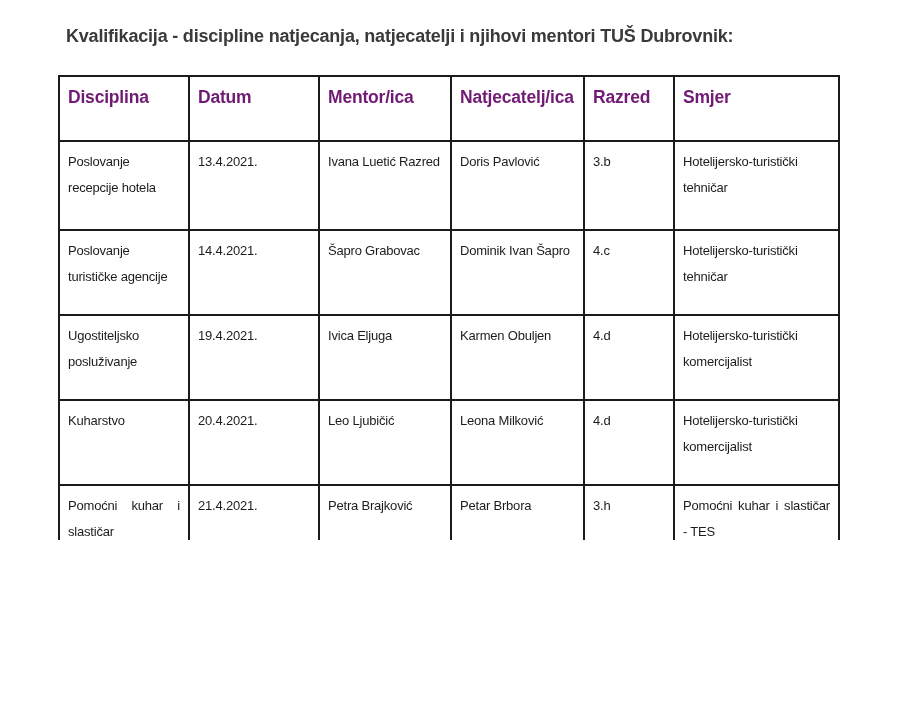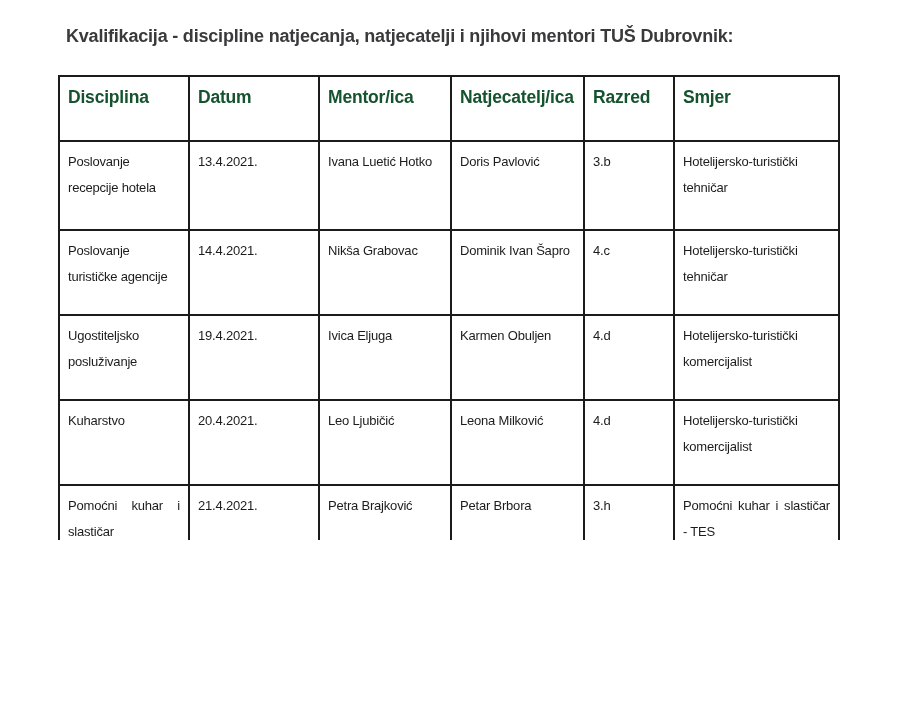--- a/index.html
+++ b/index.html
@@ -36,21 +36,21 @@
   }
   .qual-table th,
   .qual-table td {
     border: 2px solid #1b1b1b;
     vertical-align: top;
     padding: 7px 8px 6px 8px;
     letter-spacing: -0.2px;
     overflow: hidden;
   }
   .qual-table th {
-    color: #14532d;
+    color: #701a75;
     font-size: 17.5px;
     font-weight: bold;
     text-align: left;
     line-height: 26px;
   }
   .qual-table td {
     color: #1c1c1c;
     font-size: 13px;
     font-weight: normal;
     text-align: justify;
@@ -93,29 +93,29 @@
         <th>Mentor/ica</th>
         <th>Natjecatelj/ica</th>
         <th>Razred</th>
         <th>Smjer</th>
       </tr>
     </thead>
     <tbody>
       <tr>
         <td>Poslovanje recepcije hotela</td>
         <td>13.4.2021.</td>
-        <td>Ivana Luetić Hotko</td>
+        <td>Ivana Luetić Razred</td>
         <td>Doris Pavlović</td>
         <td>3.b</td>
         <td>Hotelijersko-turistički tehničar</td>
       </tr>
       <tr>
         <td>Poslovanje turističke agencije</td>
         <td>14.4.2021.</td>
-        <td>Nikša Grabovac</td>
+        <td>Šapro Grabovac</td>
         <td>Dominik Ivan Šapro</td>
         <td>4.c</td>
         <td>Hotelijersko-turistički tehničar</td>
       </tr>
       <tr>
         <td>Ugostiteljsko posluživanje</td>
         <td>19.4.2021.</td>
         <td>Ivica Eljuga</td>
         <td>Karmen Obuljen</td>
         <td>4.d</td>

